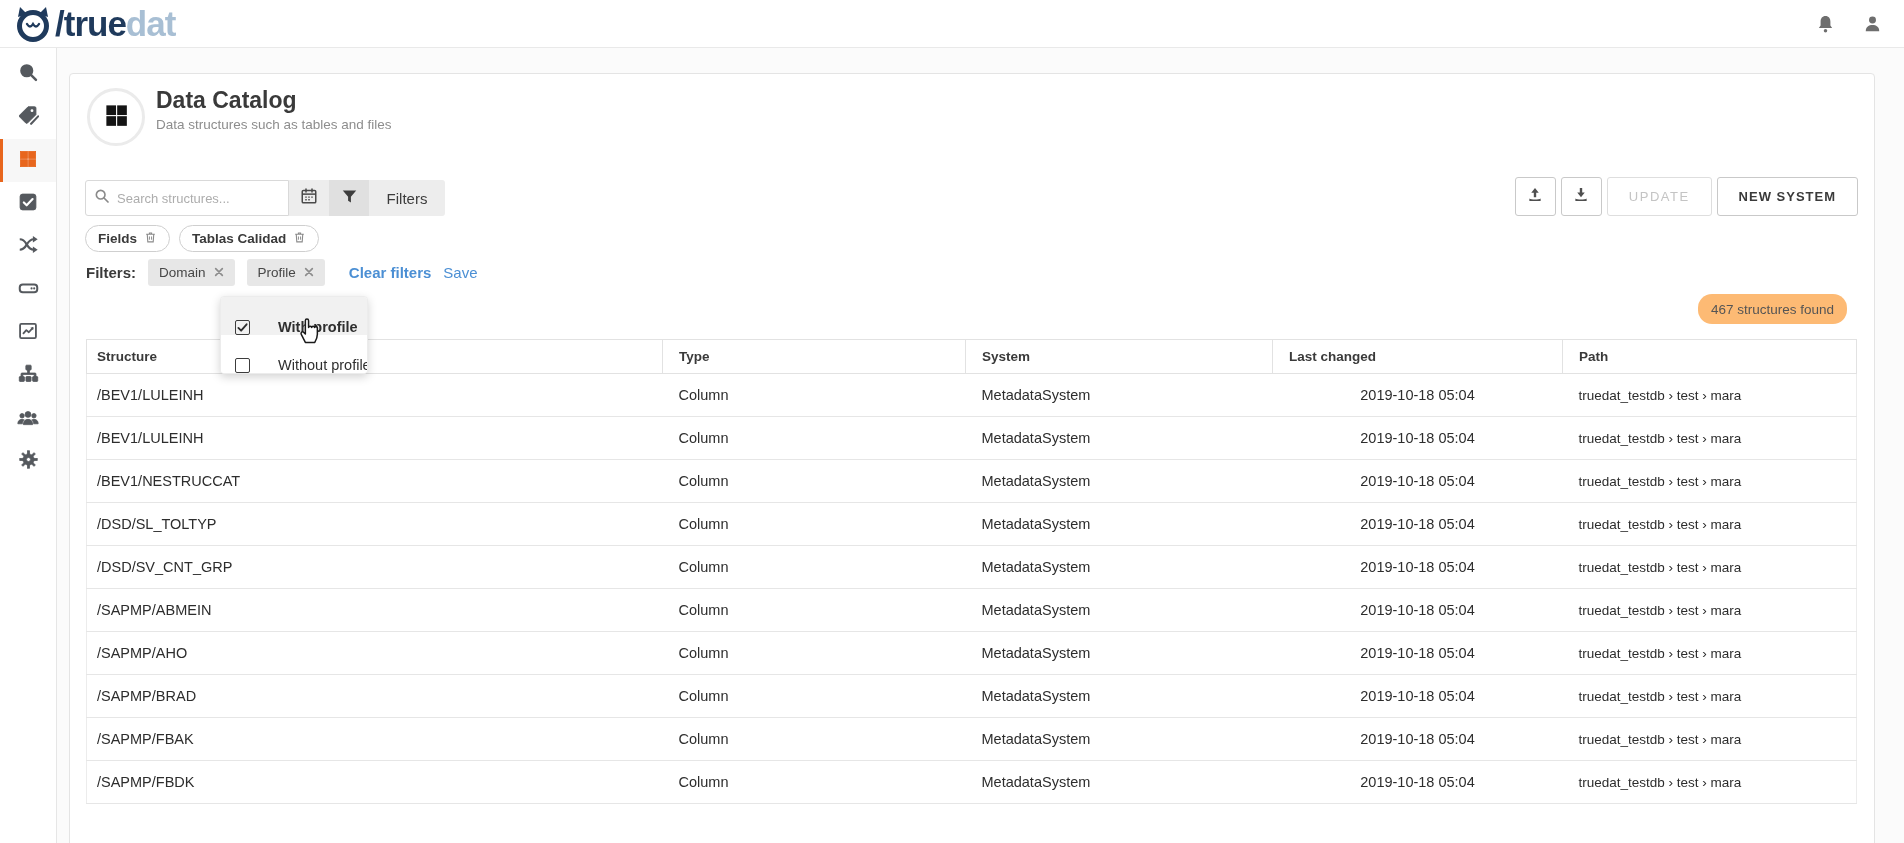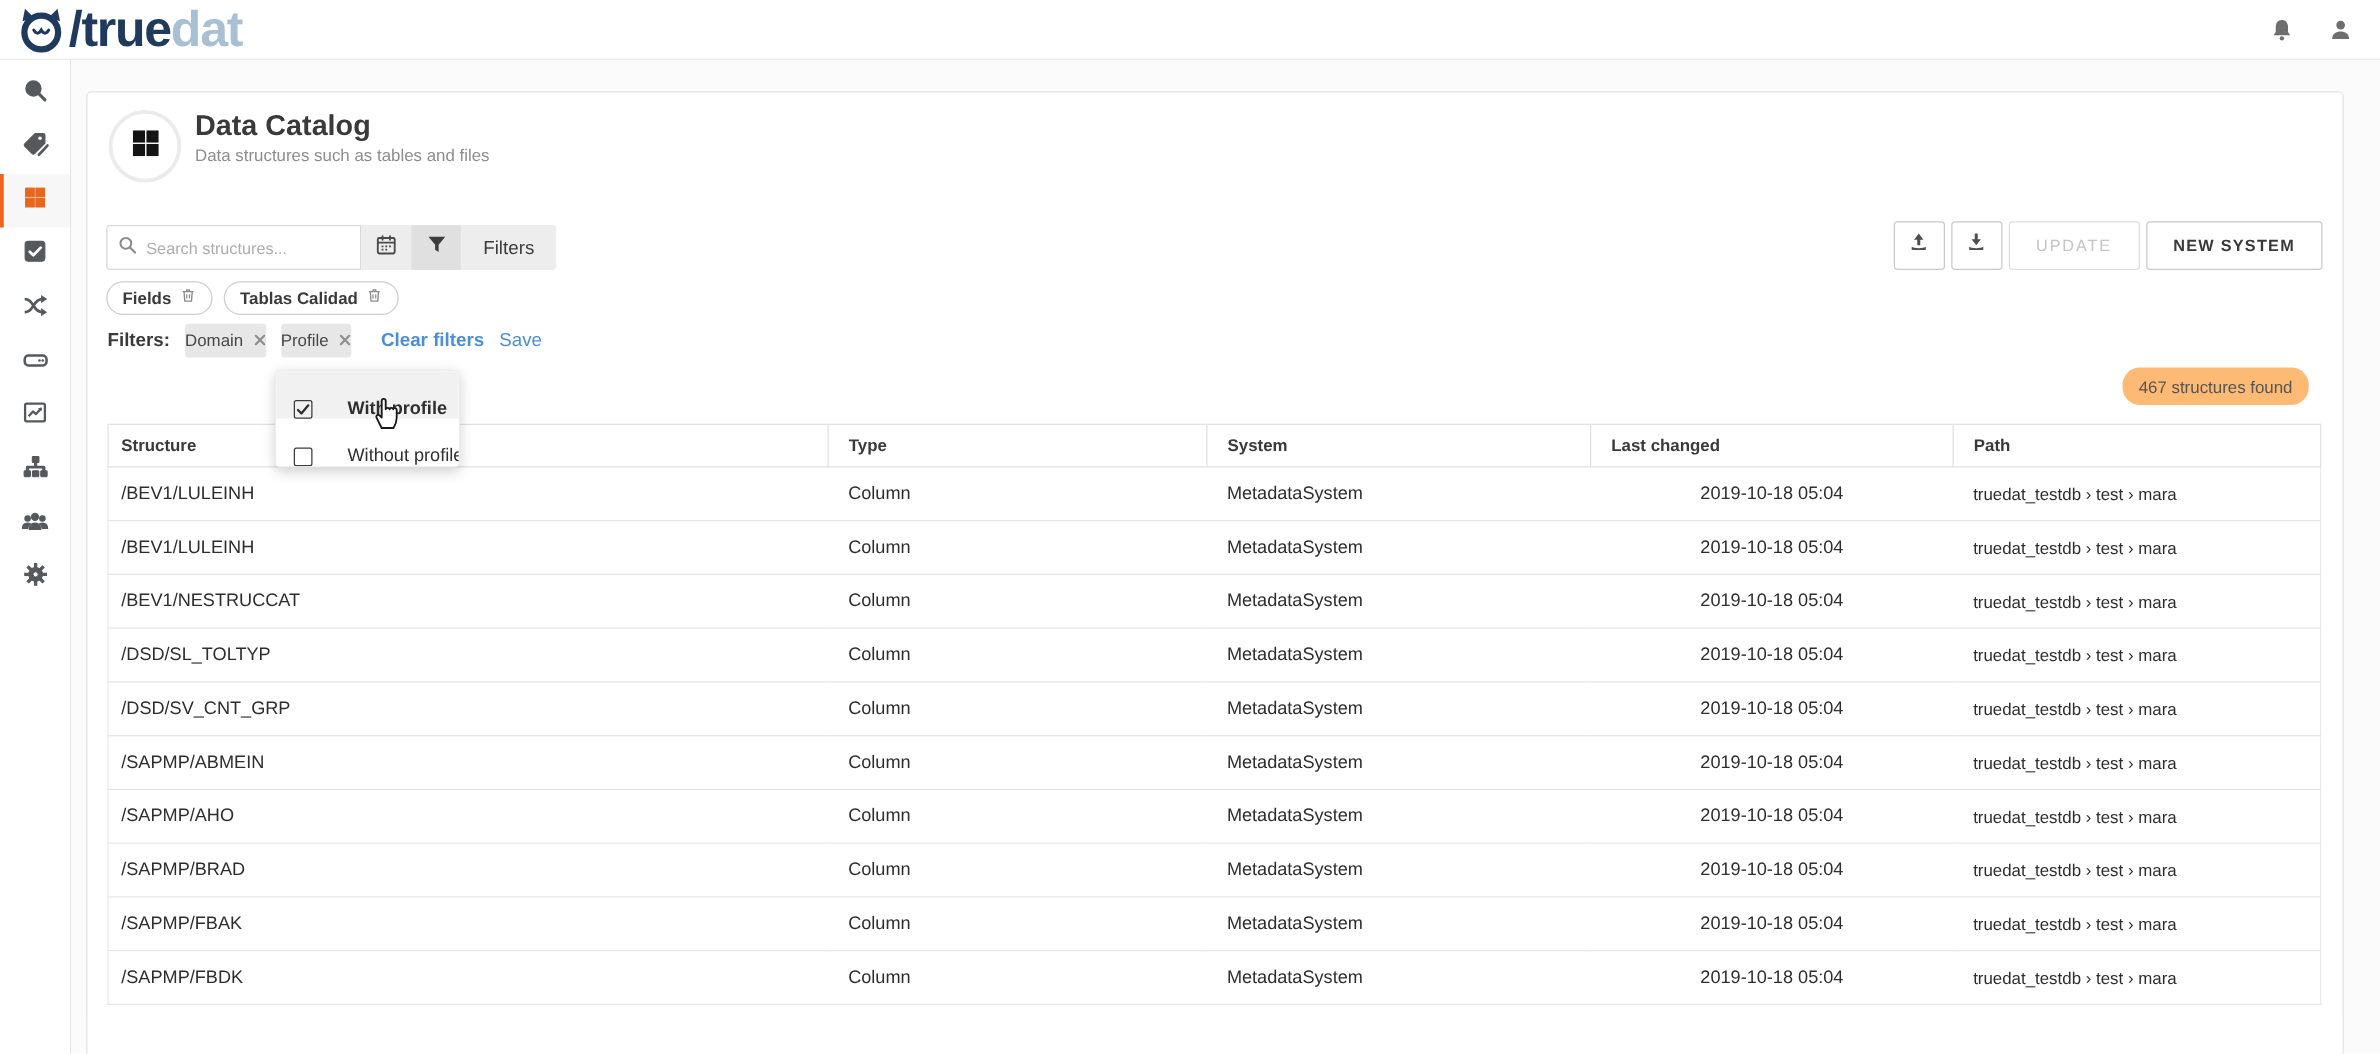--- a/index.html
+++ b/index.html
@@ -6,21 +6,21 @@
   html,body { width:1904px; height:843px; overflow:hidden; background:#fbfbfb;
               font-family:"Liberation Sans", sans-serif; color:#333; }
   .app { position:relative; width:1904px; height:843px; }
 
   
   .topbar { position:absolute; left:0; top:0; width:1904px; height:48px;
             background:#fff; border-bottom:1px solid #e9e9e9;
             display:flex; align-items:center; justify-content:space-between; z-index:20; }
   .logo { display:flex; align-items:center; padding-left:13px; cursor:pointer; }
   .logo svg { display:block; }
-  .logo-text { font-size:40px; font-weight:bold; letter-spacing:-1px; margin-left:2px; line-height:1; }
+  .logo-text { font-size:35px; font-weight:bold; letter-spacing:-1px; margin-left:2px; line-height:1; }
   .lt-bold { color:#1f3a5c; }
   .lt-light { color:#a8bfd4; }
   .topbar-right { display:flex; align-items:center; gap:28px; padding-right:22px; }
   .tb-icon { display:inline-flex; cursor:pointer; }
 
   
   .sidebar { position:absolute; left:0; top:48px; width:57px; height:795px;
              background:#fff; border-right:1px solid #e6e6e6; padding-top:5px; z-index:10; }
   .side-item { width:56px; height:43px; display:flex; align-items:center; justify-content:center; cursor:pointer; }
   .side-item svg { stroke:#55595e; fill:#55595e; }
@@ -60,21 +60,21 @@
   
   .chips-row { position:absolute; left:15px; top:151px; display:flex; gap:9px; }
   .chip-pill { height:27px; border:1px solid #cfcfcf; border-radius:14px; background:#fff;
                display:flex; align-items:center; padding:0 12px; gap:7px; cursor:pointer; }
   .chip-pill .lbl { font-size:13.5px; font-weight:bold; color:#3a3a3a; }
 
   
   .filters-row { position:absolute; left:16px; top:185px; display:flex; align-items:center; gap:12px; height:27px; }
   .filters-caption { font-size:15px; font-weight:bold; color:#3a3a3a; }
   .chip-gray { background:#e7e7e7; border-radius:3px; height:27px; display:flex; align-items:center;
-               padding:0 0; gap:8px; font-size:13.5px; color:#474747; cursor:pointer; }
+               padding:0 11px; gap:8px; font-size:13.5px; color:#474747; cursor:pointer; }
   .link { font-size:15px; color:#4b8fd4; cursor:pointer; }
   .link-clear { margin-left:12px;font-weight:bold; }
 
   
   .dropdown { position:absolute; left:150px; top:222px; width:148px; background:#fff;
               border:1px solid #ececec; border-radius:4px; box-shadow:0 3px 10px rgba(0,0,0,.18); z-index:6; overflow:hidden; }
   .dd-row { height:38px; display:flex; align-items:flex-end; gap:28px; padding:0 14px; cursor:pointer; background:#fff; }
   .dd-row.checked { background:#f1f1f1; font-weight:bold; }
   .dd-box { width:15px; height:15px; border:1.6px solid #3c3c3c; border-radius:2px; flex:0 0 auto;
             display:flex; align-items:center; justify-content:center; }

